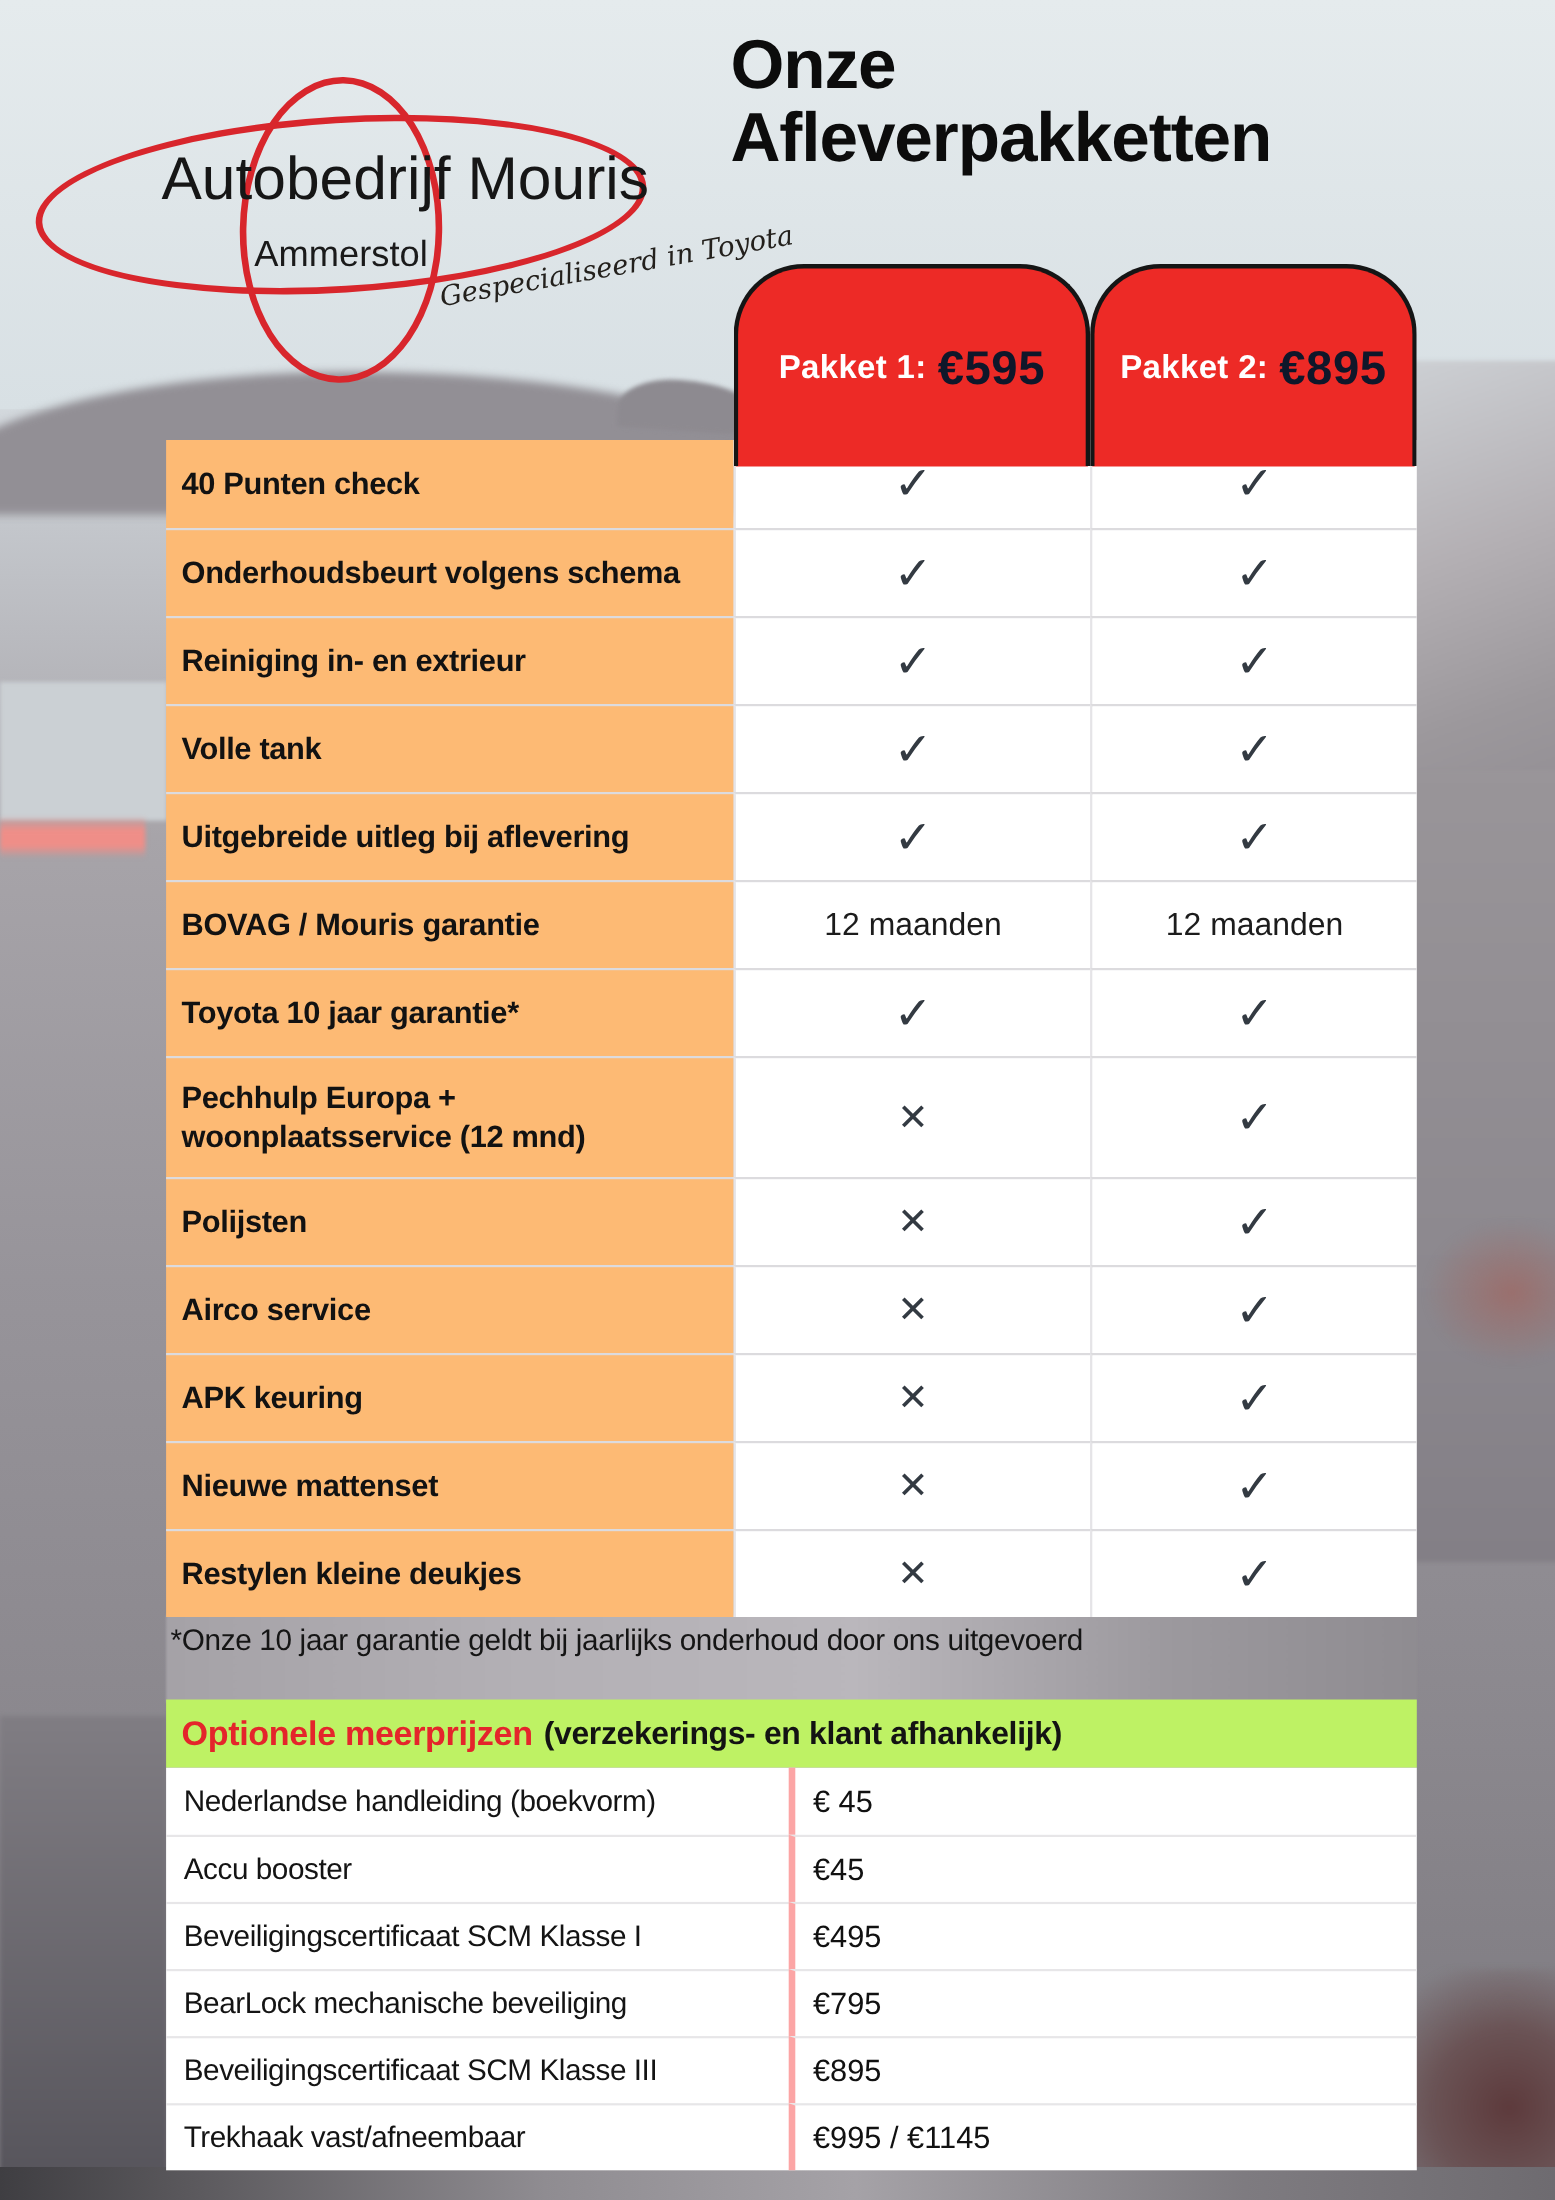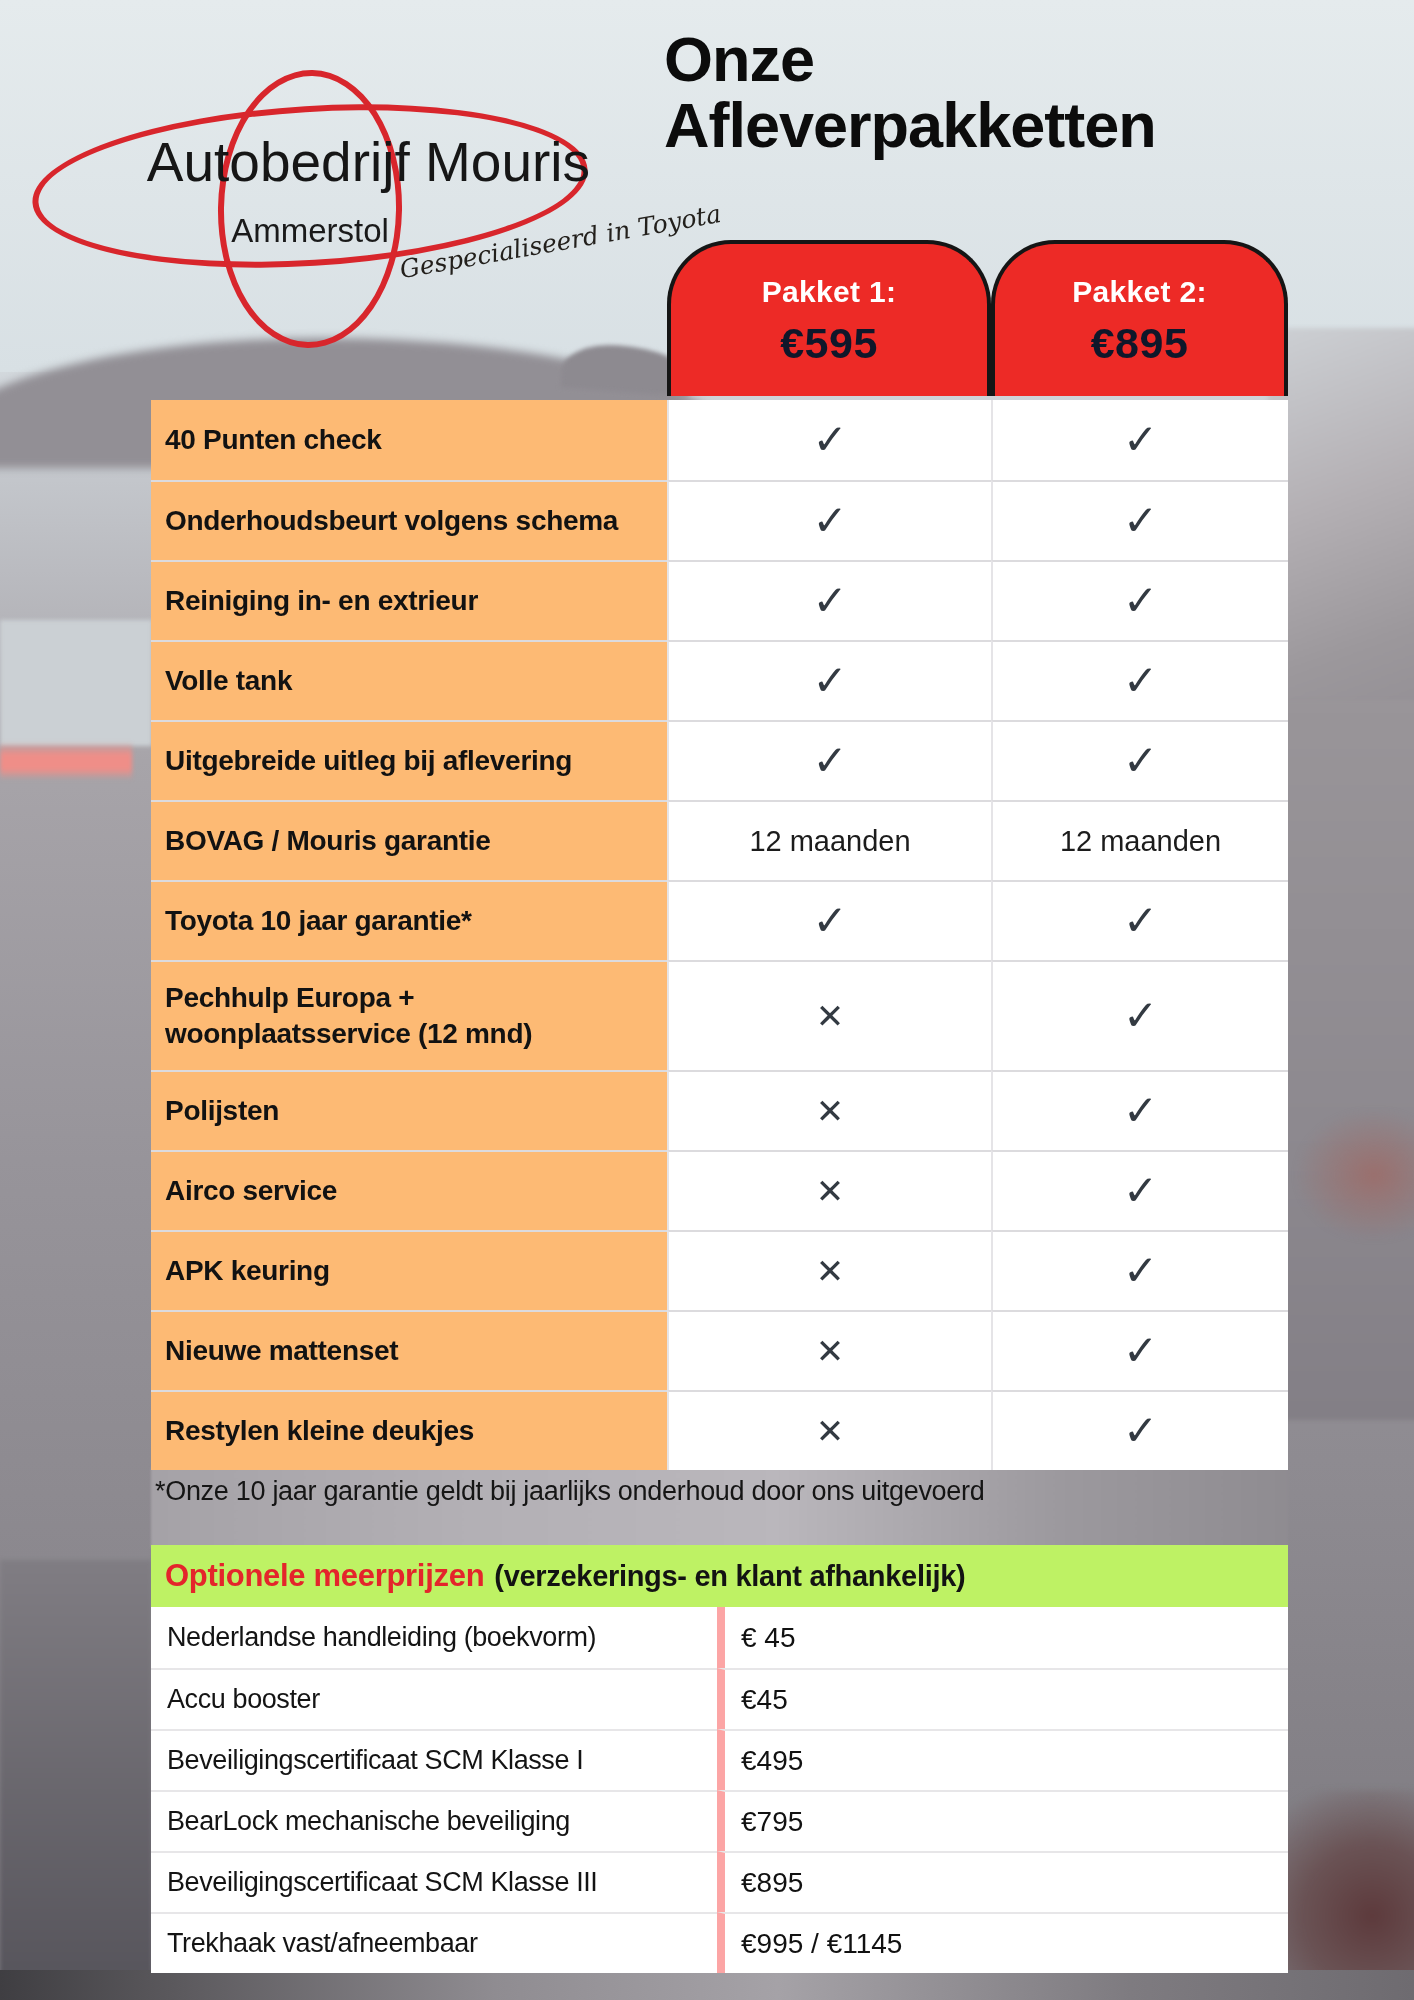--- a/index.html
+++ b/index.html
@@ -36,23 +36,23 @@
     font-size:33px;font-weight:400;color:#1a1a1a;}
   .logo-tagline{position:absolute;left:398px;top:232px;width:270px;
     font-family:"DejaVu Serif",serif;font-style:italic;font-size:25px;color:#23201c;
     transform:rotate(-10deg);white-space:nowrap;}
 
   
   .title{position:absolute;left:664px;top:26px;font-size:63px;font-weight:bold;
     line-height:1.05;color:#0c0c0c;letter-spacing:-1px;}
 
   
-  .pill{position:absolute;top:240px;height:156px;background:var(--accent-red,#ed2a26);
+  .pill{position:absolute;top:240px;height:184px;background:var(--accent-red,#ed2a26);
     border:4px solid #151515;border-bottom:none;border-radius:64px 64px 0 0;
-    display:flex;flex-direction:column;align-items:center;justify-content:center;
+    display:flex;flex-direction:row;align-items:center;justify-content:center;
     gap:10px;padding-top:2px;z-index:5;}
   .pill.p1{left:667px;width:324px;}
   .pill.p2{left:991px;width:297px;}
   .pill-name{font-size:30px;font-weight:bold;color:#fff;letter-spacing:0.3px;}
   .pill-price{font-size:43px;font-weight:bold;color:#0f172a;letter-spacing:0.5px;}
 
   
   .ftable{position:absolute;left:151px;top:400px;width:1137px;z-index:4;}
   .frow{display:flex;width:100%;height:80px;}
   .frow.tall{height:110px;}
@@ -75,21 +75,21 @@
   
   .opt-head{position:absolute;left:151px;top:1545px;width:1137px;height:62px;
     background:#bef264;display:flex;align-items:center;padding-left:14px;z-index:4;}
   .opt-head-red{font-size:31px;font-weight:bold;color:var(--heading-red,#e4252b);letter-spacing:-0.3px;}
   .opt-head-black{font-size:29px;font-weight:bold;color:#131313;margin-left:10px;letter-spacing:-0.3px;}
   .otable{position:absolute;left:151px;top:1607px;width:1137px;background:#fff;z-index:4;}
   .orow{display:flex;width:100%;height:61px;}
   .orow + .orow .ocell{border-top:2px solid #e7e6e8;}
   .ocell{display:flex;align-items:center;}
   .olabel{width:566px;padding-left:16px;font-size:27px;color:#141414;letter-spacing:-0.4px;text-align:center;}
-  .oprice{flex:1;border-left:8px solid #fca5a5;padding-left:16px;font-size:28px;color:#111;}
+  .oprice{flex:1;border-left:6px solid #fca5a5;padding-left:16px;font-size:28px;color:#111;}
 </style>
 </head>
 <body>
 
 <div class="page">
 
   <div class="bg-layer bg-base"></div>
   <div class="bg-layer bg-sky"></div>
   <div class="bg-layer bg-roof"></div>
   <div class="bg-layer bg-fin"></div>

